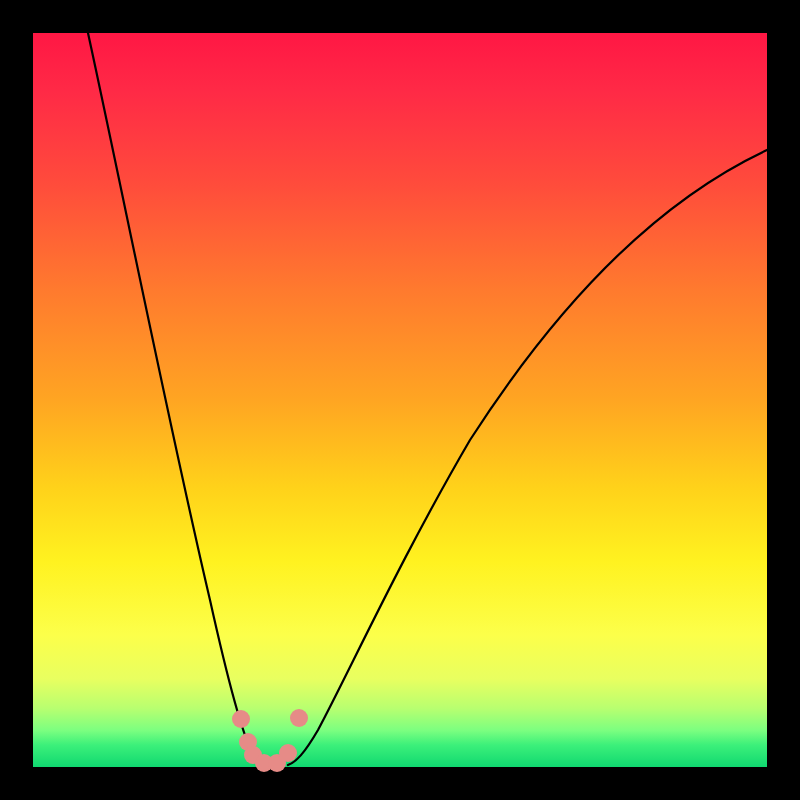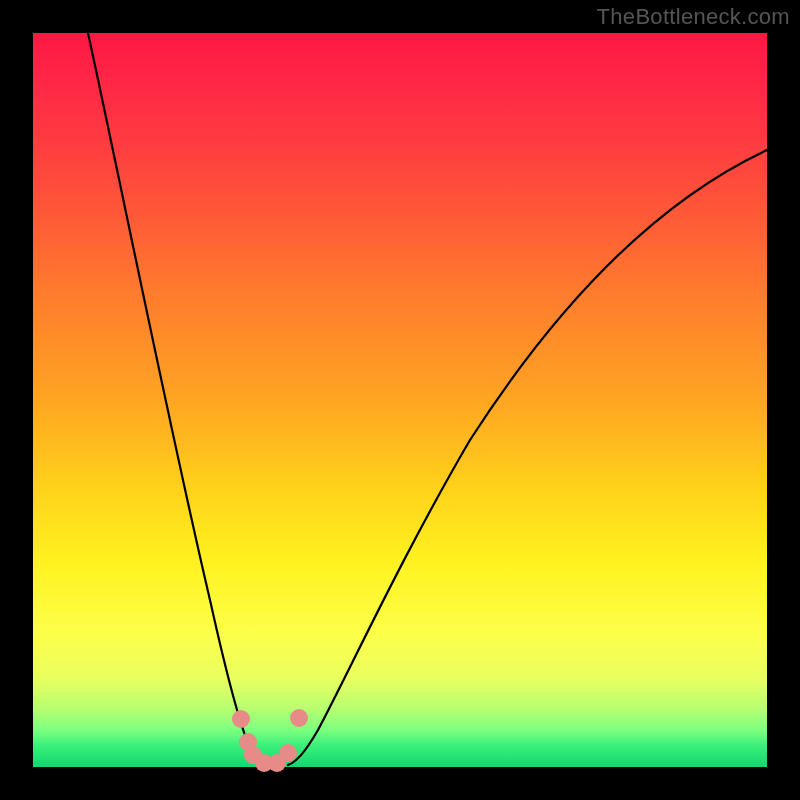--- a/index.html
+++ b/index.html
@@ -29,21 +29,20 @@
   svg.chart {
     position: absolute;
     left: 0;
     top: 0;
   }
 </style>
 </head>
 <body>
 <div class="frame">
 
-<span class="watermark">TheBottleneck.com</span>
 
 <svg class="chart" width="800" height="800" viewBox="0 0 800 800">
   <defs>
     <linearGradient id="bgGrad" x1="0" y1="0" x2="0" y2="1">
       <stop offset="0%" stop-color="#ff1744"></stop>
       <stop offset="8%" stop-color="#ff2a46"></stop>
       <stop offset="20%" stop-color="#ff4a3c"></stop>
       <stop offset="35%" stop-color="#ff7a2e"></stop>
       <stop offset="50%" stop-color="#ffa522"></stop>
       <stop offset="62%" stop-color="#ffd21a"></stop>

